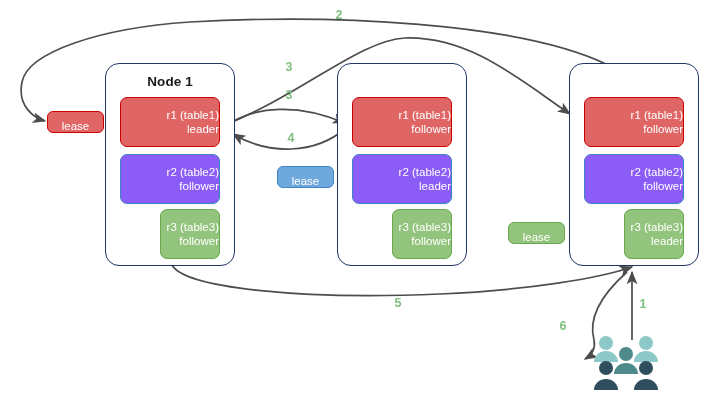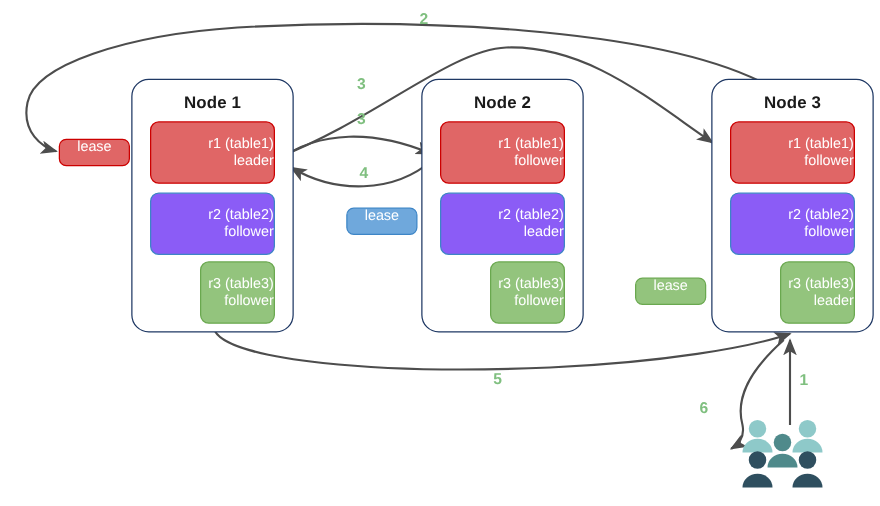--- a/index.html
+++ b/index.html
@@ -67,21 +67,21 @@
   .rep-red   { background: #e06666; border: 1.6px solid #cc0000; }
   .rep-blue  { background: #8b5cf6; border: 1.6px solid #3d85c6; }
   .rep-green { background: #93c47d; border: 1.6px solid #6aa84f; margin-left: 40px; }
 
   
   .lease {
     position: absolute;
     border-radius: 6px;
     box-sizing: border-box;
     display: flex;
-    align-items: flex-start;
+    align-items: flex-end;
     justify-content: center;
     color: #ffffff;
     font-size: 11.5px;
     height: 22px;
   }
   .lease-red   { background: #e06666; border: 1.6px solid #cc0000; }
   .lease-blue  { background: #6fa8dc; border: 1.6px solid #3d85c6; }
   .lease-green { background: #93c47d; border: 1.6px solid #6aa84f; }
 
   
@@ -158,37 +158,35 @@
       <span class="l1">r2 (table2)</span>
       <span class="l2">follower</span>
     </div>
     <div class="replica rep-green" style="top:145px;">
       <span class="l1">r3 (table3)</span>
       <span class="l2">follower</span>
     </div>
   </div>
 
   <div class="node-box" style="left:337px; top:63px; width:130px; height:203px;">
-    <div class="node-title">Node 2</div>
     <div class="replica rep-red" style="top:33px;">
       <span class="l1">r1 (table1)</span>
       <span class="l2">follower</span>
     </div>
     <div class="replica rep-blue" style="top:90px;">
       <span class="l1">r2 (table2)</span>
       <span class="l2">leader</span>
     </div>
     <div class="replica rep-green" style="top:145px;">
       <span class="l1">r3 (table3)</span>
       <span class="l2">follower</span>
     </div>
   </div>
 
   <div class="node-box" style="left:569px; top:63px; width:130px; height:203px;">
-    <div class="node-title">Node 3</div>
     <div class="replica rep-red" style="top:33px;">
       <span class="l1">r1 (table1)</span>
       <span class="l2">follower</span>
     </div>
     <div class="replica rep-blue" style="top:90px;">
       <span class="l1">r2 (table2)</span>
       <span class="l2">follower</span>
     </div>
     <div class="replica rep-green" style="top:145px;">
       <span class="l1">r3 (table3)</span>

